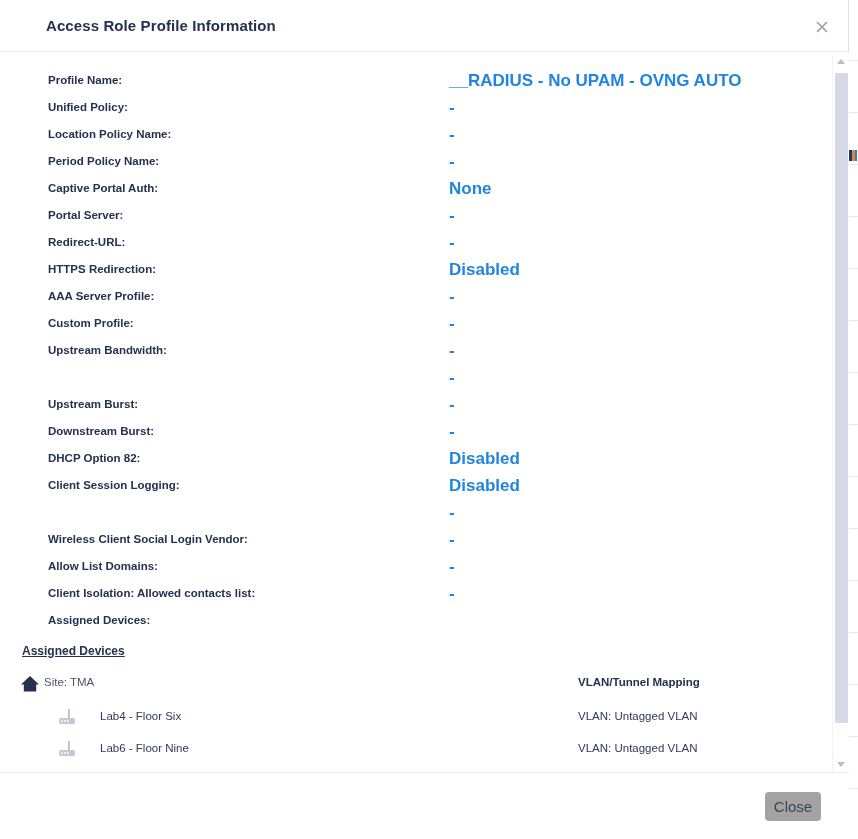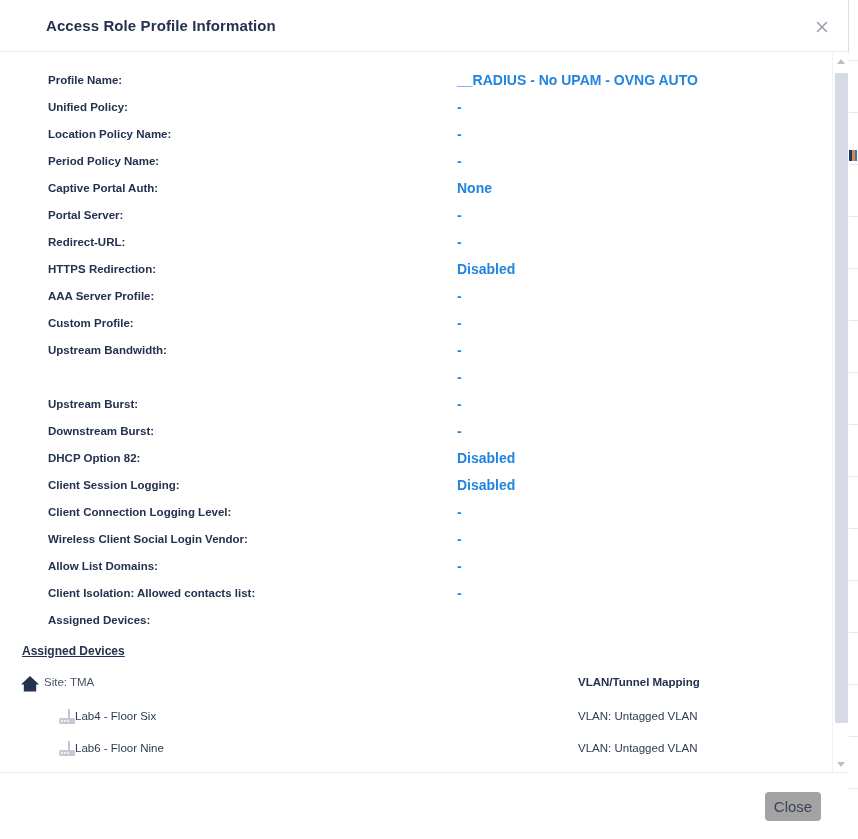--- a/index.html
+++ b/index.html
@@ -79,24 +79,23 @@
     line-height: 27px;
   }
   .info-label {
     position: absolute; left: 22px; top: 0;
     font-size: 11.5px; font-weight: bold;
     color: #24314f;
     white-space: nowrap;
   }
   .info-value {
     position: absolute; left: 423px; top: 0;
-    font-size: 14px; font-weight: bold;
+    font-size: 17px; font-weight: bold;
     color: #2184e0;
     white-space: nowrap;
-    margin-left: 8px;
   }
   .info-value.dash { font-weight: bold; }
 
   #info-list { position: absolute; top: 14px; left: 0; width: 832px; padding-left: 26px; }
 
   
   #devices-block {
     position: absolute; top: 585px; left: 0; width: 832px;
   }
   #devices-header {
@@ -123,21 +122,21 @@
   }
   .site-row .row-icon { left: 20px; top: 7px; }
   .ap-row .row-icon { left: 57px; top: 6px; }
 
   .row-label {
     position: absolute; top: 5px;
     font-size: 11.5px; color: #2e3b55;
     line-height: 18px;
   }
   .site-row .row-label { left: 44px; color: #4a5468; }
-  .ap-row .row-label { left: 75px; color: #2e3b55; }
+  .ap-row .row-label { left: 100px; color: #2e3b55; }
 
   .row-vlan {
     position: absolute; left: 578px; top: 5px;
     font-size: 11.5px; color: #2e3b55; line-height: 18px;
   }
 
   
   #scrollbar {
     position: absolute; top: 53px; left: 832px;
     width: 17px; height: 719px;
@@ -271,21 +270,20 @@
           </div>
           <div class="info-row">
             <span class="info-label">DHCP Option 82:</span>
             <span class="info-value">Disabled</span>
           </div>
           <div class="info-row">
             <span class="info-label">Client Session Logging:</span>
             <span class="info-value">Disabled</span>
           </div>
           <div class="info-row">
-            <span class="info-label">Client Connection Logging Level:</span>
             <span class="info-value dash">-</span>
           </div>
           <div class="info-row">
             <span class="info-label">Wireless Client Social Login Vendor:</span>
             <span class="info-value dash">-</span>
           </div>
           <div class="info-row">
             <span class="info-label">Allow List Domains:</span>
             <span class="info-value dash">-</span>
           </div>

